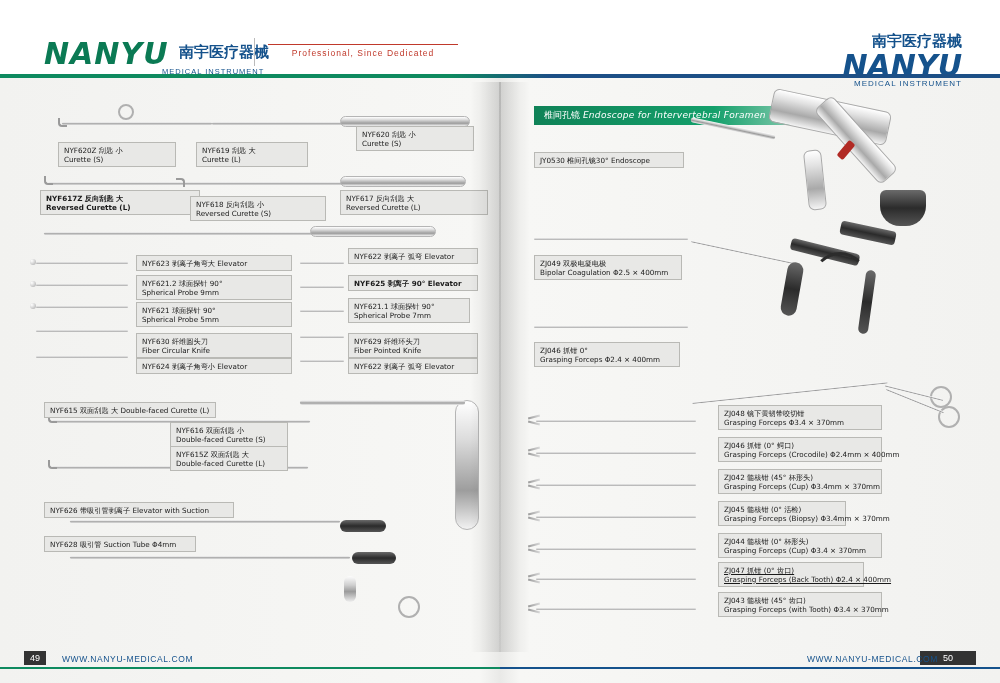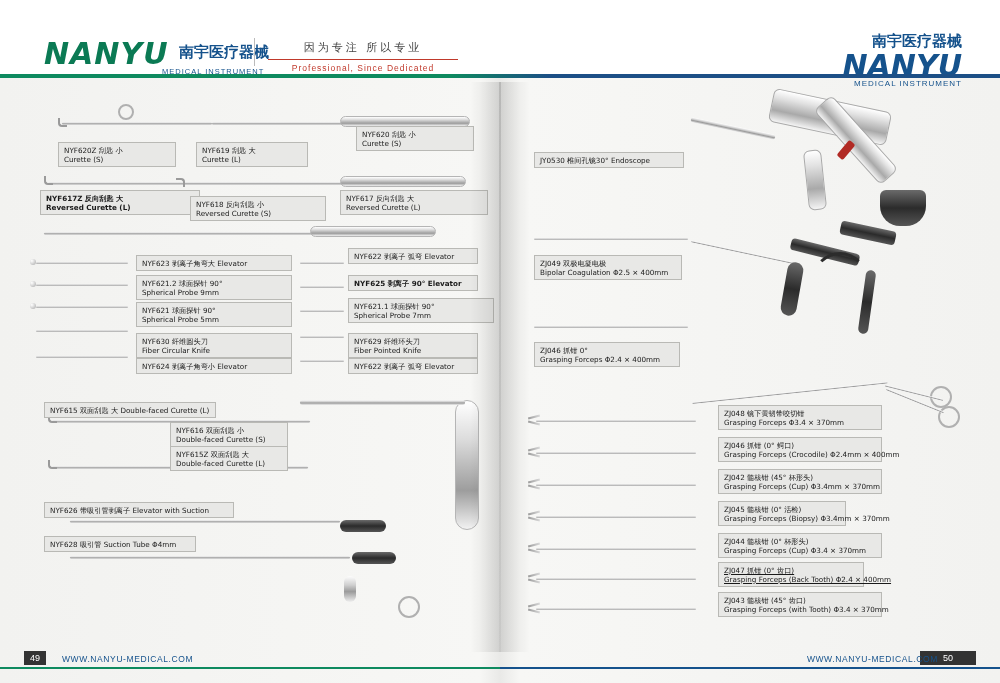--- a/index.html
+++ b/index.html
@@ -149,21 +149,20 @@
 
   <div class="header">
     <div class="logo-left">
       <span class="nanyu-word">NANYU</span>
       <span class="cn-name">南宇医疗器械</span>
       <div class="sub">MEDICAL INSTRUMENT</div>
     </div>
 
     <div class="slogan">
       <div class="vl"></div>
-      <div class="cn">因为专注 所以专业</div>
       <div class="line"></div>
       <div class="en">Professional, Since Dedicated</div>
     </div>
 
     <div class="logo-right">
       <div class="r1">南宇医疗器械</div>
       <div class="r2">NANYU</div>
       <div class="r3">MEDICAL INSTRUMENT</div>
     </div>
 
@@ -219,36 +218,40 @@
     <div class="lbl two" style="left:356px; top:126px; width:118px;"><span>NYF620 刮匙 小</span><br><span>Curette (S)</span></div>
     <div class="lbl two" style="left:40px;  top:190px; width:160px;font-weight:bold;"><span>NYF617Z 反向刮匙 大</span><br><span>Reversed Curette (L)</span></div>
     <div class="lbl two" style="left:190px; top:196px; width:136px;"><span>NYF618 反向刮匙 小</span><br><span>Reversed Curette (S)</span></div>
     <div class="lbl two" style="left:340px; top:190px; width:148px;"><span>NYF617 反向刮匙 大</span><br><span>Reversed Curette (L)</span></div>
 
     <div class="lbl two" style="left:136px; top:255px; width:156px;"><span>NYF623 剥离子角弯大</span> <span>Elevator</span></div>
     <div class="lbl two" style="left:348px; top:248px; width:130px;"><span>NYF622 剥离子 弧弯</span> <span>Elevator</span></div>
     <div class="lbl two" style="left:136px; top:275px; width:156px;"><span>NYF621.2 球面探针 90°</span><br><span>Spherical Probe  9mm</span></div>
     <div class="lbl two" style="left:348px; top:275px; width:130px;font-weight:bold;"><span>NYF625 剥离子 90°</span> <span>Elevator</span></div>
     <div class="lbl two" style="left:136px; top:302px; width:156px;"><span>NYF621 球面探针 90°</span><br><span>Spherical Probe 5mm</span></div>
-    <div class="lbl two" style="left:348px; top:298px; width:146px;"><span>NYF621.1 球面探针 90°</span><br><span>Spherical Probe 7mm</span></div>
+    <div class="lbl two" style="left:348px; top:298px; width:122px;"><span>NYF621.1 球面探针 90°</span><br><span>Spherical Probe 7mm</span></div>
     <div class="lbl two" style="left:136px; top:333px; width:156px;"><span>NYF630 纤维圆头刀</span><br><span>Fiber Circular Knife</span></div>
     <div class="lbl two" style="left:348px; top:333px; width:130px;"><span>NYF629 纤维环头刀</span><br><span>Fiber Pointed Knife</span></div>
     <div class="lbl two" style="left:136px; top:358px; width:156px;"><span>NYF624 剥离子角弯小</span> <span>Elevator</span></div>
     <div class="lbl two" style="left:348px; top:358px; width:130px;"><span>NYF622 剥离子 弧弯</span> <span>Elevator</span></div>
 
     <div class="lbl" style="left:44px;  top:402px; width:172px;"><span>NYF615 双面刮匙 大</span> <span>Double-faced Curette (L)</span></div>
     <div class="lbl two" style="left:170px; top:422px; width:118px;"><span>NYF616 双面刮匙 小</span><br><span>Double-faced Curette (S)</span></div>
     <div class="lbl two" style="left:170px; top:446px; width:118px;"><span>NYF615Z 双面刮匙 大</span><br><span>Double-faced Curette (L)</span></div>
     <div class="lbl" style="left:44px;  top:502px; width:190px;"><span>NYF626 带吸引管剥离子</span> <span>Elevator with Suction</span></div>
     <div class="lbl" style="left:44px;  top:536px; width:152px;"><span>NYF628 吸引管 Suction Tube</span> <span>Φ4mm</span></div>
   </div>
 
   <div class="shadow-strip"></div>
   <div class="divider-v"></div>
 
+  <div class="sec-title">
+    <span>椎间孔镜</span>
+    <span class="en">Endoscope for Intervertebral Foramen</span>
+  </div>
 
   <div>
 
     <div class="scope-body" style="left:770px; top:100px; width:120px; height:34px; transform:rotate(12deg);"></div>
     <div class="scope-body" style="left:806px; top:128px; width:100px; height:24px; transform:rotate(48deg);"></div>
     <div class="dark" style="left:880px; top:190px; width:46px; height:36px; border-radius:6px 6px 20px 20px;"></div>
     <div class="red" style="left:842px; top:140px; width:8px; height:20px; transform:rotate(40deg);"></div>
     <div class="rod thick" style="left:690px; top:126px; width:86px; transform:rotate(12deg);"></div>
     <div class="scope-body" style="left:806px; top:150px; width:18px; height:60px; transform:rotate(-6deg);"></div>
 

